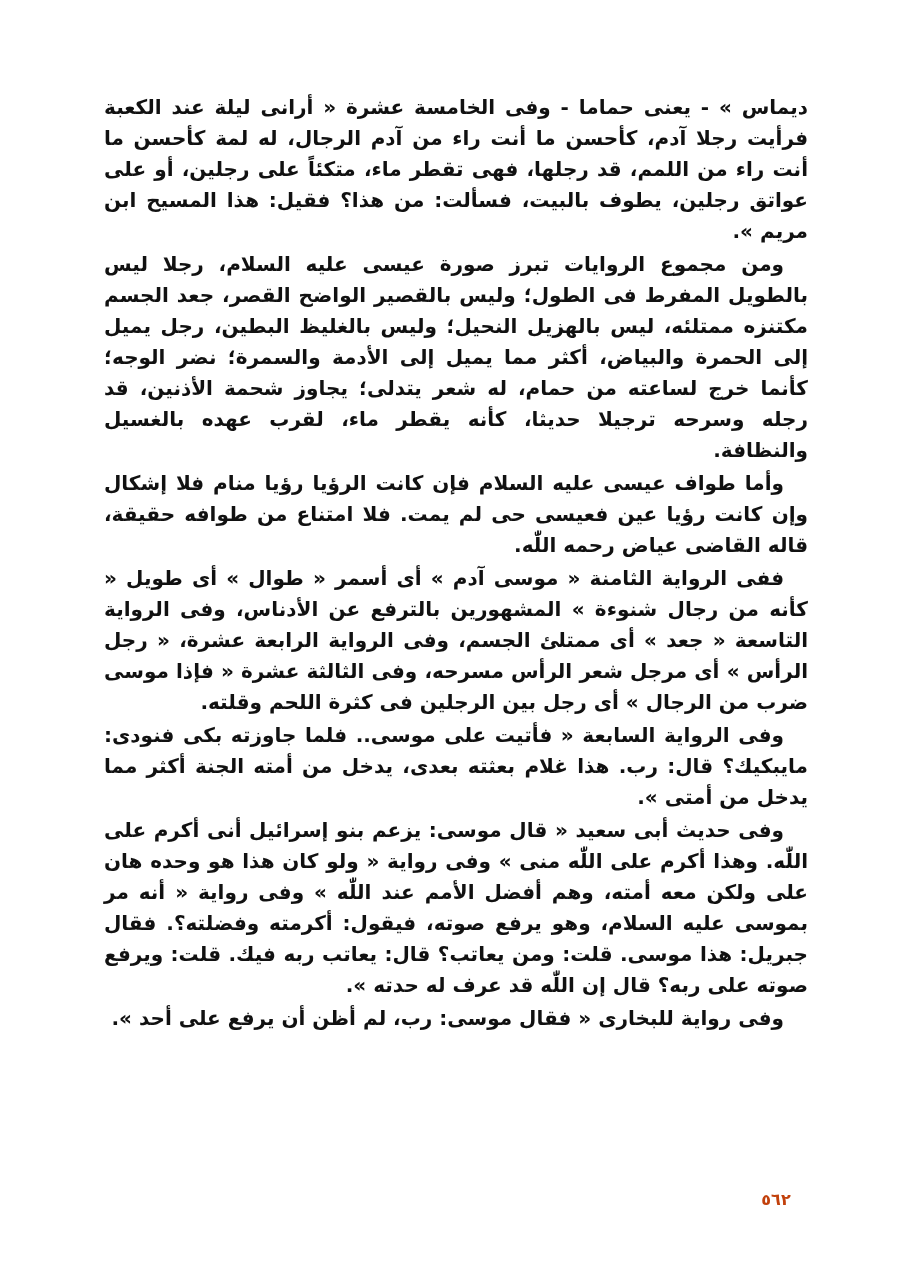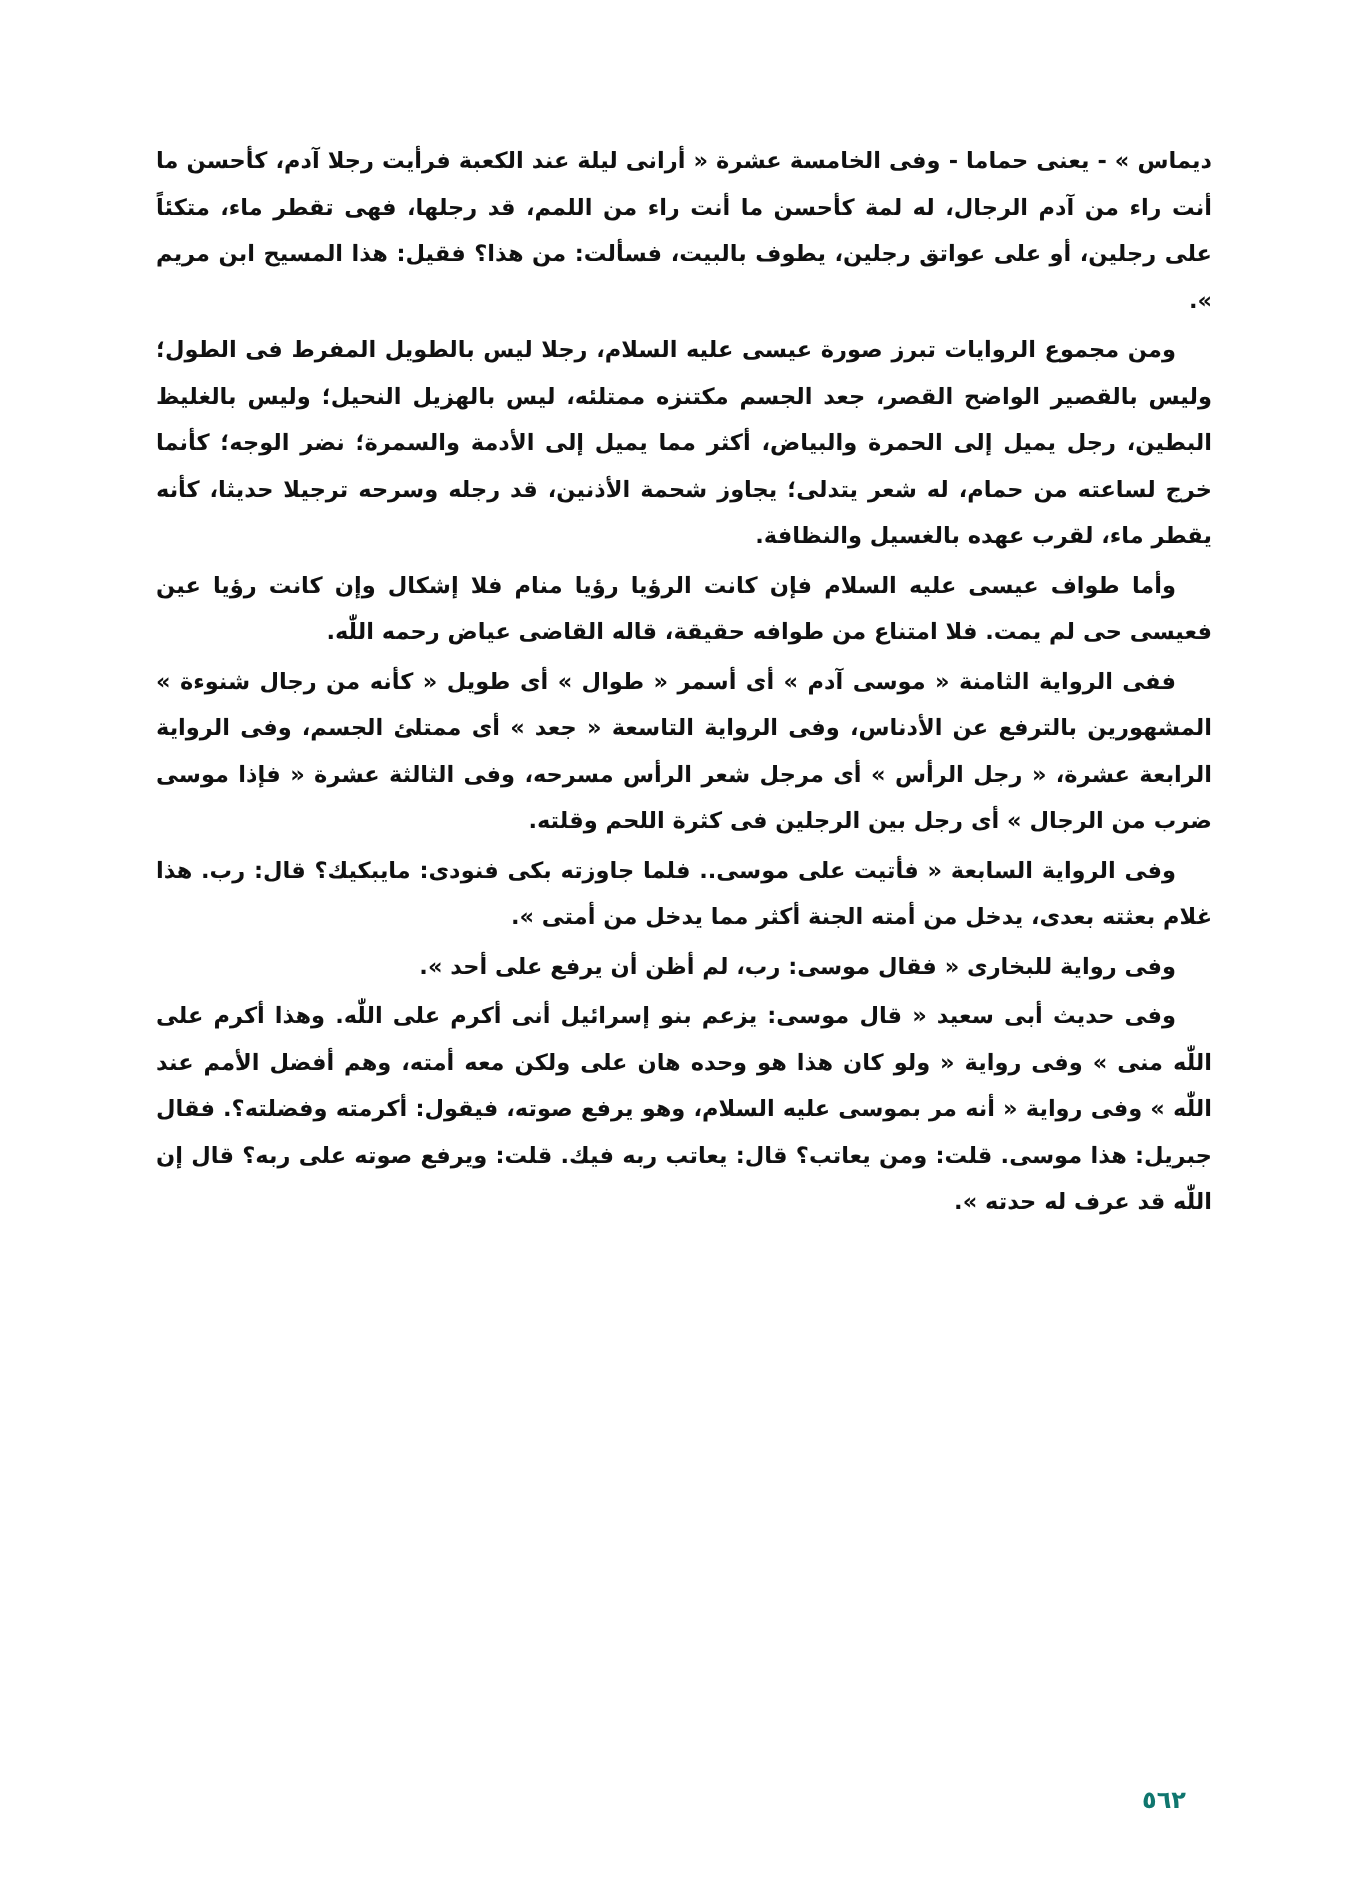--- a/index.html
+++ b/index.html
@@ -14,21 +14,21 @@
       overflow: hidden;
     }
     .page {
       position: absolute;
       left: 104px;
       top: 92px;
       width: 704px;
       direction: rtl;
       font-family: "DejaVu Sans", sans-serif;
       color: #111111;
-      font-size: 15px;
+      font-size: 20px;
       font-weight: bold;
     }
     .para {
       margin: 0;
       line-height: 31px;
       text-align: justify;
       text-align-last: right;
     }
     .para.indent {
       text-indent: 24px;
@@ -39,29 +39,29 @@
     .page-number {
       position: absolute;
       left: 756px;
       top: 1190px;
       width: 40px;
       direction: rtl;
       text-align: center;
       font-family: "DejaVu Sans", sans-serif;
       font-size: 16px;
       font-weight: bold;
-      color: #0f766e;
+      color: #c2410c;
     }
   </style>
 </head>
 <body>
 
 <div class="page">
   <p class="para">ديماس » - يعنى حماما - وفى الخامسة عشرة « أرانى ليلة عند الكعبة فرأيت رجلا آدم، كأحسن ما أنت راء من آدم الرجال، له لمة كأحسن ما أنت راء من اللمم، قد رجلها، فهى تقطر ماء، متكئاً على رجلين، أو على عواتق رجلين، يطوف بالبيت، فسألت: من هذا؟ فقيل: هذا المسيح ابن مريم ».</p>
   <p class="para indent">ومن مجموع الروايات تبرز صورة عيسى عليه السلام، رجلا ليس بالطويل المفرط فى الطول؛ وليس بالقصير الواضح القصر، جعد الجسم مكتنزه ممتلئه، ليس بالهزيل النحيل؛ وليس بالغليظ البطين، رجل يميل إلى الحمرة والبياض، أكثر مما يميل إلى الأدمة والسمرة؛ نضر الوجه؛ كأنما خرج لساعته من حمام، له شعر يتدلى؛ يجاوز شحمة الأذنين، قد رجله وسرحه ترجيلا حديثا، كأنه يقطر ماء، لقرب عهده بالغسيل والنظافة.</p>
   <p class="para indent">وأما طواف عيسى عليه السلام فإن كانت الرؤيا رؤيا منام فلا إشكال وإن كانت رؤيا عين فعيسى حى لم يمت. فلا امتناع من طوافه حقيقة، قاله القاضى عياض رحمه اللّٰه.</p>
   <p class="para indent">ففى الرواية الثامنة « موسى آدم » أى أسمر « طوال » أى طويل « كأنه من رجال شنوءة » المشهورين بالترفع عن الأدناس، وفى الرواية التاسعة « جعد » أى ممتلئ الجسم، وفى الرواية الرابعة عشرة، « رجل الرأس » أى مرجل شعر الرأس مسرحه، وفى الثالثة عشرة « فإذا موسى ضرب من الرجال » أى رجل بين الرجلين فى كثرة اللحم وقلته.</p>
   <p class="para indent">وفى الرواية السابعة « فأتيت على موسى.. فلما جاوزته بكى فنودى: مايبكيك؟ قال: رب. هذا غلام بعثته بعدى، يدخل من أمته الجنة أكثر مما يدخل من أمتى ».</p>
+  <p class="para indent">وفى حديث أبى سعيد « قال موسى: يزعم بنو إسرائيل أنى أكرم على اللّٰه. وهذا أكرم على اللّٰه منى » وفى رواية « ولو كان هذا هو وحده هان على ولكن معه أمته، وهم أفضل الأمم عند اللّٰه » وفى رواية « أنه مر بموسى عليه السلام، وهو يرفع صوته، فيقول: أكرمته وفضلته؟. فقال جبريل: هذا موسى. قلت: ومن يعاتب؟ قال: يعاتب ربه فيك. قلت: ويرفع صوته على ربه؟ قال إن اللّٰه قد عرف له حدته ».</p>
   <p class="para indent">وفى رواية للبخارى « فقال موسى: رب، لم أظن أن يرفع على أحد ».</p>
-  <p class="para indent">وفى حديث أبى سعيد « قال موسى: يزعم بنو إسرائيل أنى أكرم على اللّٰه. وهذا أكرم على اللّٰه منى » وفى رواية « ولو كان هذا هو وحده هان على ولكن معه أمته، وهم أفضل الأمم عند اللّٰه » وفى رواية « أنه مر بموسى عليه السلام، وهو يرفع صوته، فيقول: أكرمته وفضلته؟. فقال جبريل: هذا موسى. قلت: ومن يعاتب؟ قال: يعاتب ربه فيك. قلت: ويرفع صوته على ربه؟ قال إن اللّٰه قد عرف له حدته ».</p>
 </div>
 
 <div class="page-number">٥٦٢</div>
 
 </body></html>

